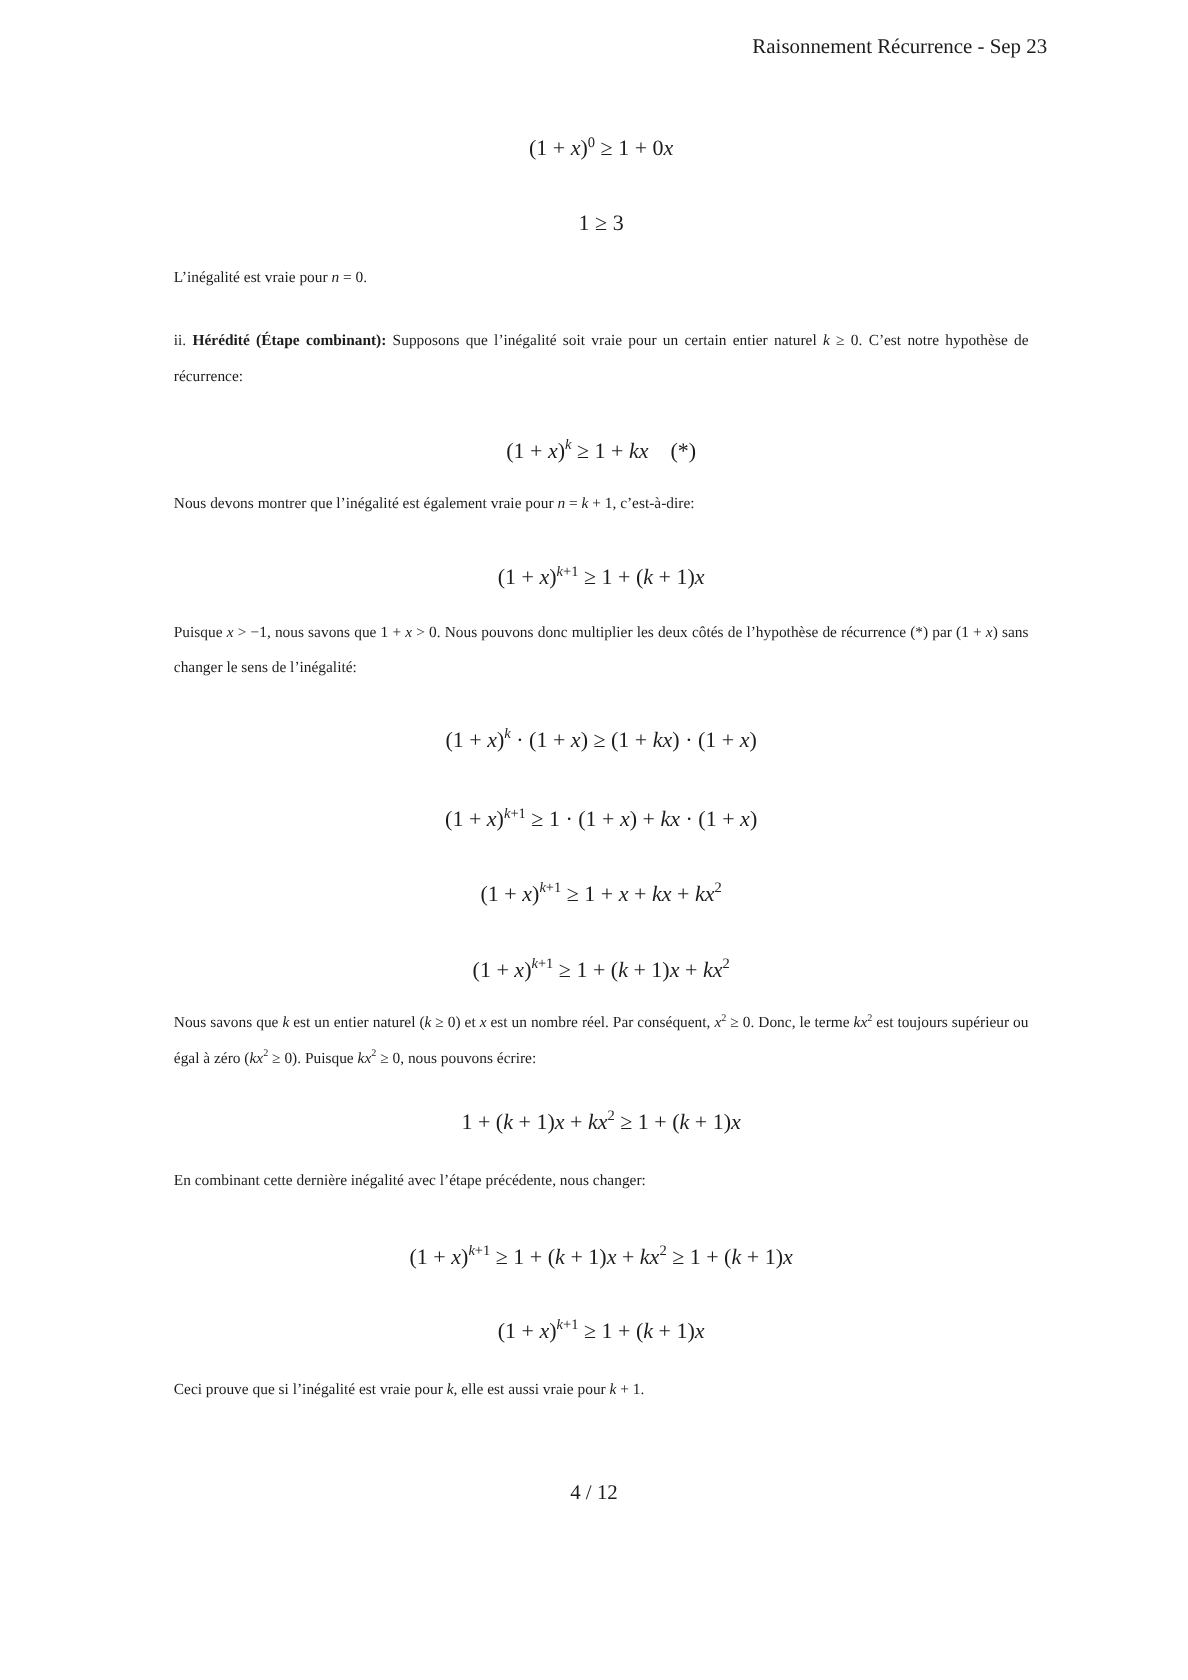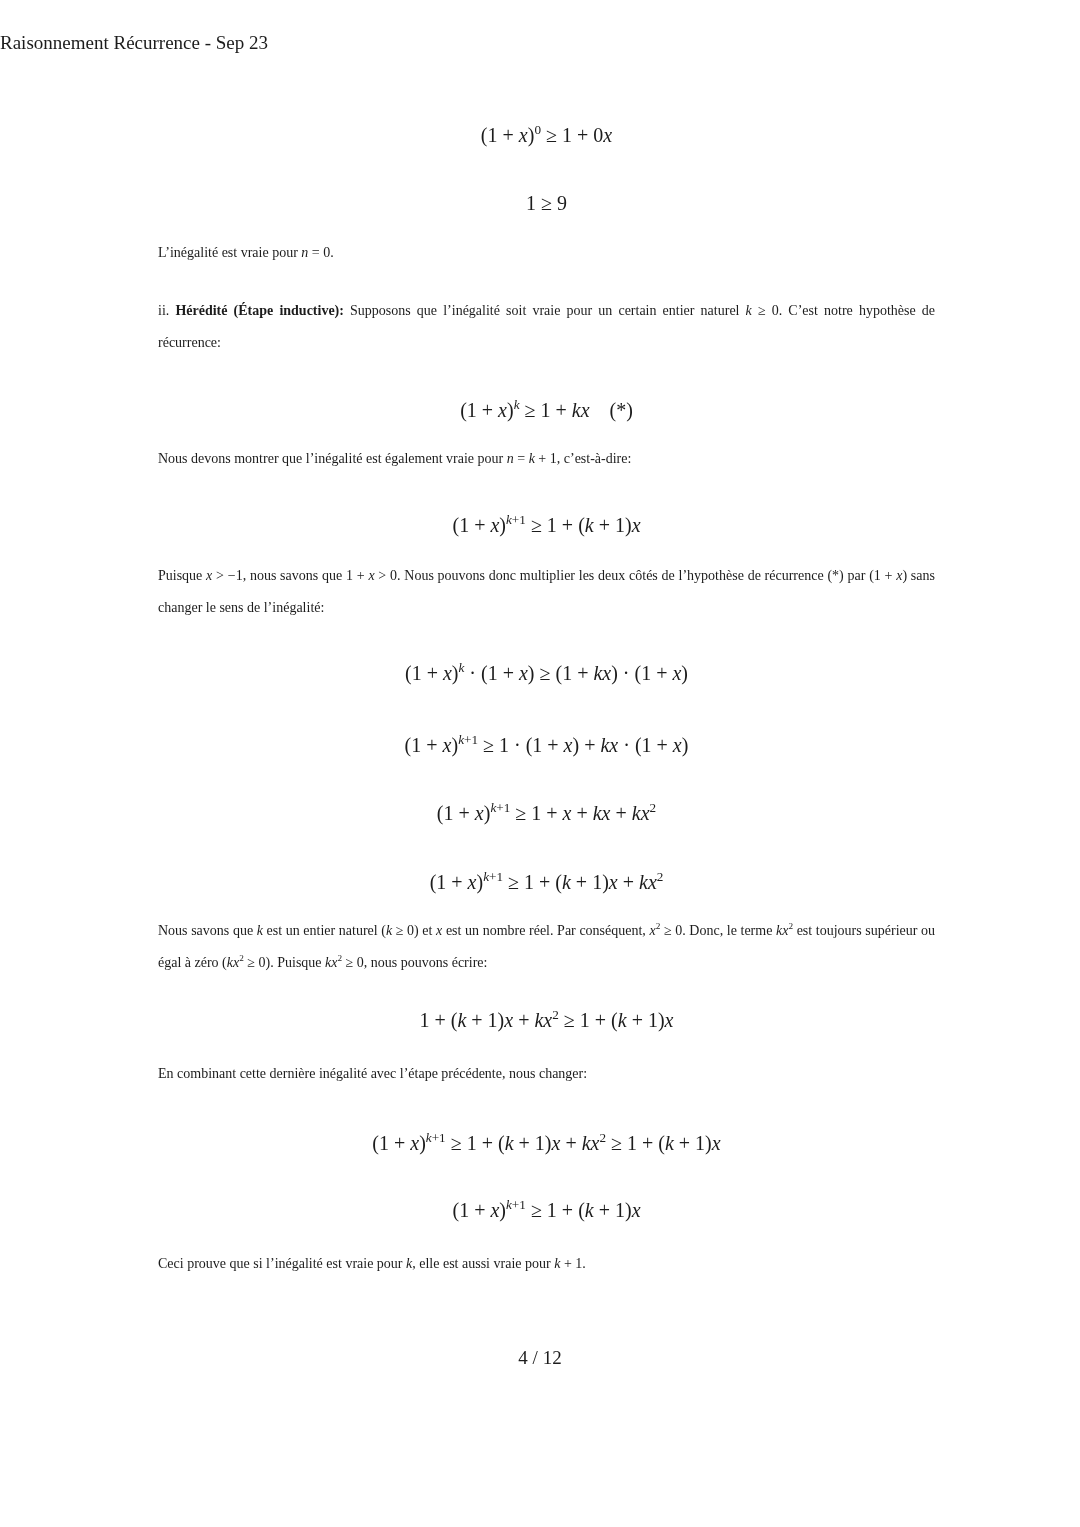--- a/index.html
+++ b/index.html
@@ -6,21 +6,21 @@
   body {
     width: 1080px; height: 1527px;
     background: #ffffff;
     color: #1c1c1c;
     font-family: "Liberation Serif", "DejaVu Serif", serif;
     overflow: hidden;
   }
   .header {
     margin-top: 30px;
     padding-right: 128px;
-    text-align: left;
+    text-align: right;
     font-size: 19px;
     line-height: 26px;
   }
   .doc { padding: 0 145px 0 118px; margin-left: 40px; }
   .para {
     margin: 0;
     font-size: 14px;
     line-height: 32px;
     text-align: justify;
   }
@@ -42,25 +42,25 @@
 <body>
 
 <div class="header">
   <span>Raisonnement Récurrence - Sep 23</span>
 </div>
 
 <div class="doc">
 
   <div class="eq" style="margin-top:62px">(1 + <i>x</i>)<sup>0</sup> ≥ 1 + 0<i>x</i></div>
 
-  <div class="eq" style="margin-top:34px">1 ≥ 9</div>
+  <div class="eq" style="margin-top:34px">1 ≥ 3</div>
 
   <p class="para" style="margin-top:17px">L’inégalité est vraie pour <span class="im"><i>n</i> = 0</span>.</p>
 
-  <p class="para" style="margin-top:26px">ii. <b>Hérédité (Étape inductive):</b> Supposons que l’inégalité soit vraie pour un certain entier naturel <span class="im"><i>k</i> ≥ 0</span>. C’est notre hypothèse de récurrence:</p>
+  <p class="para" style="margin-top:26px">ii. <b>Hérédité (Étape combinant):</b> Supposons que l’inégalité soit vraie pour un certain entier naturel <span class="im"><i>k</i> ≥ 0</span>. C’est notre hypothèse de récurrence:</p>
 
   <div class="eq" style="margin-top:34px">(1 + <i>x</i>)<sup><i>k</i></sup> ≥ 1 + <i>k</i><i>x</i> (*)</div>
 
   <p class="para" style="margin-top:16px">Nous devons montrer que l’inégalité est également vraie pour <span class="im"><i>n</i> = <i>k</i> + 1</span>, c’est-à-dire:</p>
 
   <div class="eq" style="margin-top:33px">(1 + <i>x</i>)<sup><i>k</i>+1</sup> ≥ 1 + (<i>k</i> + 1)<i>x</i></div>
 
   <p class="para" style="margin-top:18px">Puisque <span class="im"><i>x</i> &gt; −1</span>, nous savons que <span class="im">1 + <i>x</i> &gt; 0</span>. Nous pouvons donc multiplier les deux côtés de l’hypothèse de récurrence (*) par <span class="im">(1 + <i>x</i>)</span> sans changer le sens de l’inégalité:</p>
 
   <div class="eq" style="margin-top:32px">(1 + <i>x</i>)<sup><i>k</i></sup> · (1 + <i>x</i>) ≥ (1 + <i>k</i><i>x</i>) · (1 + <i>x</i>)</div>

